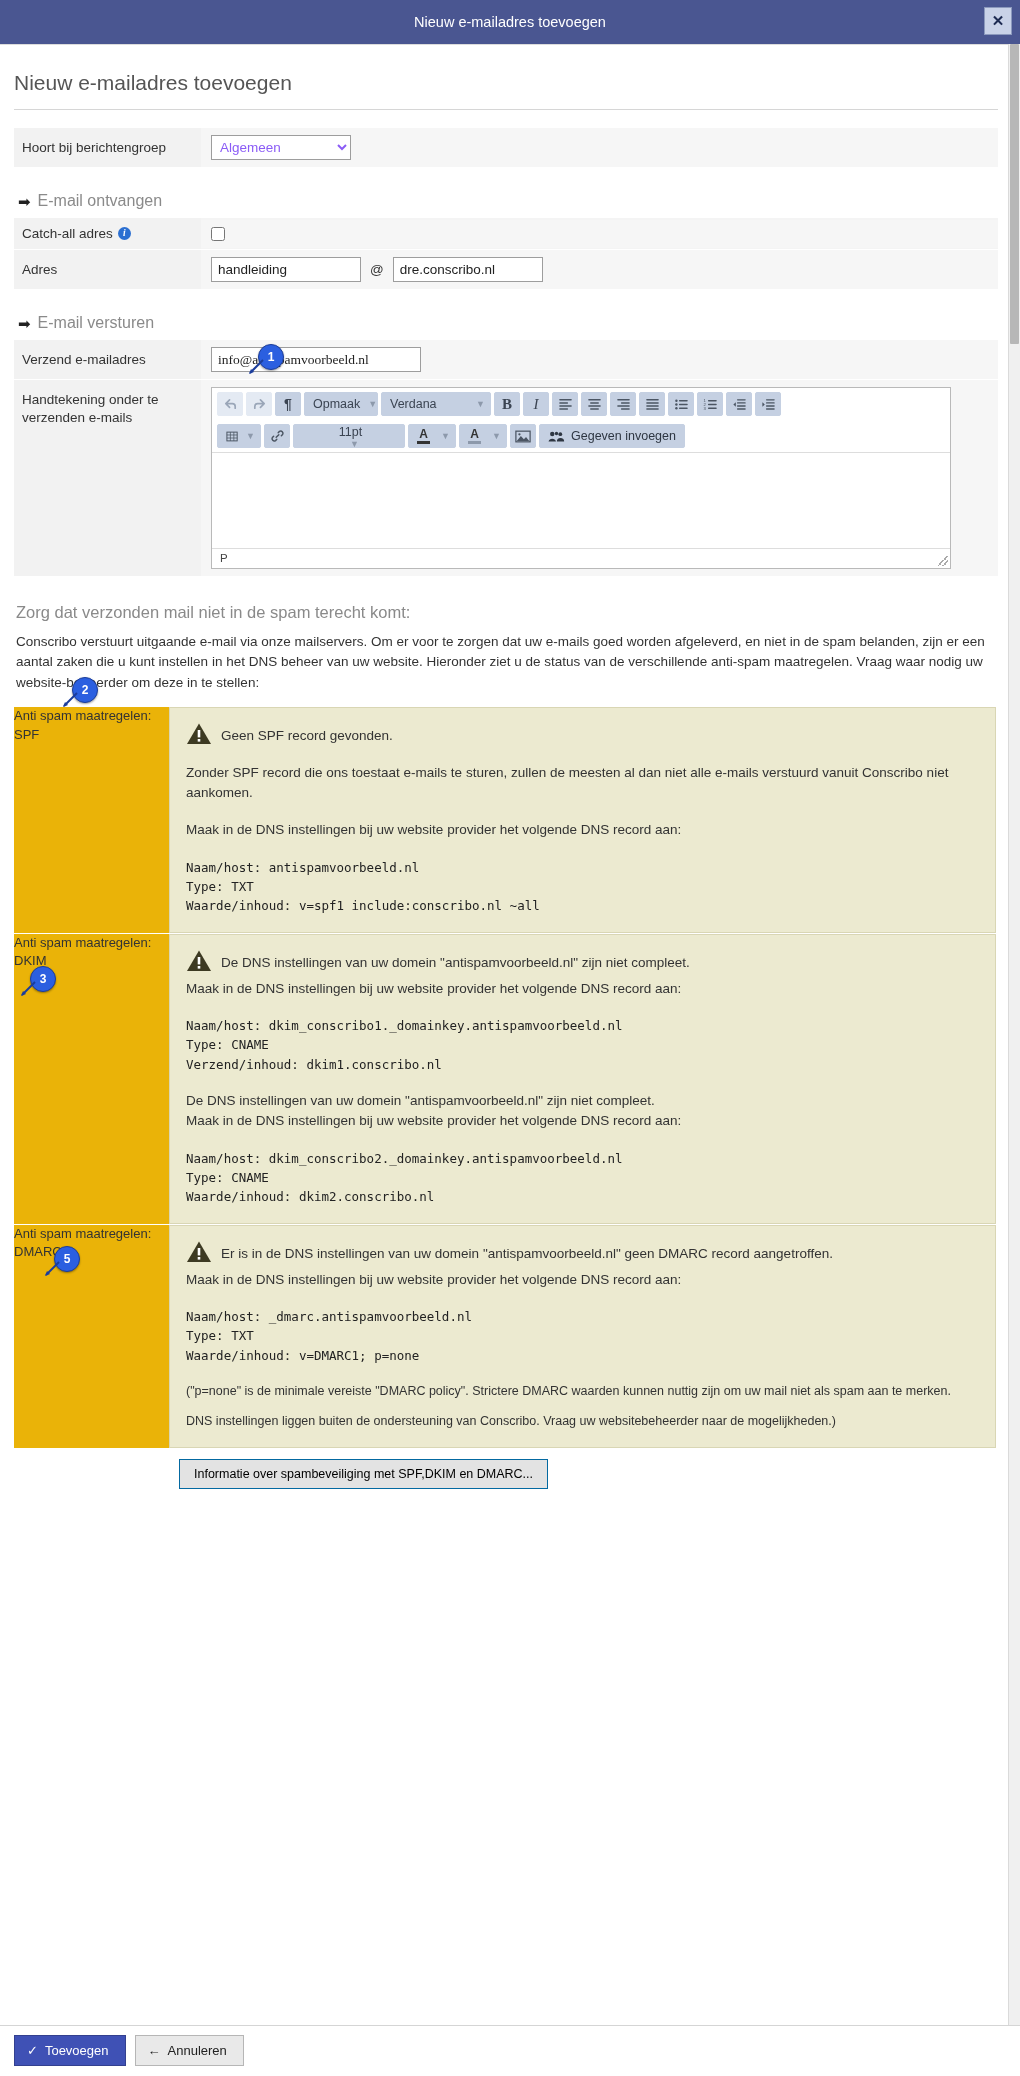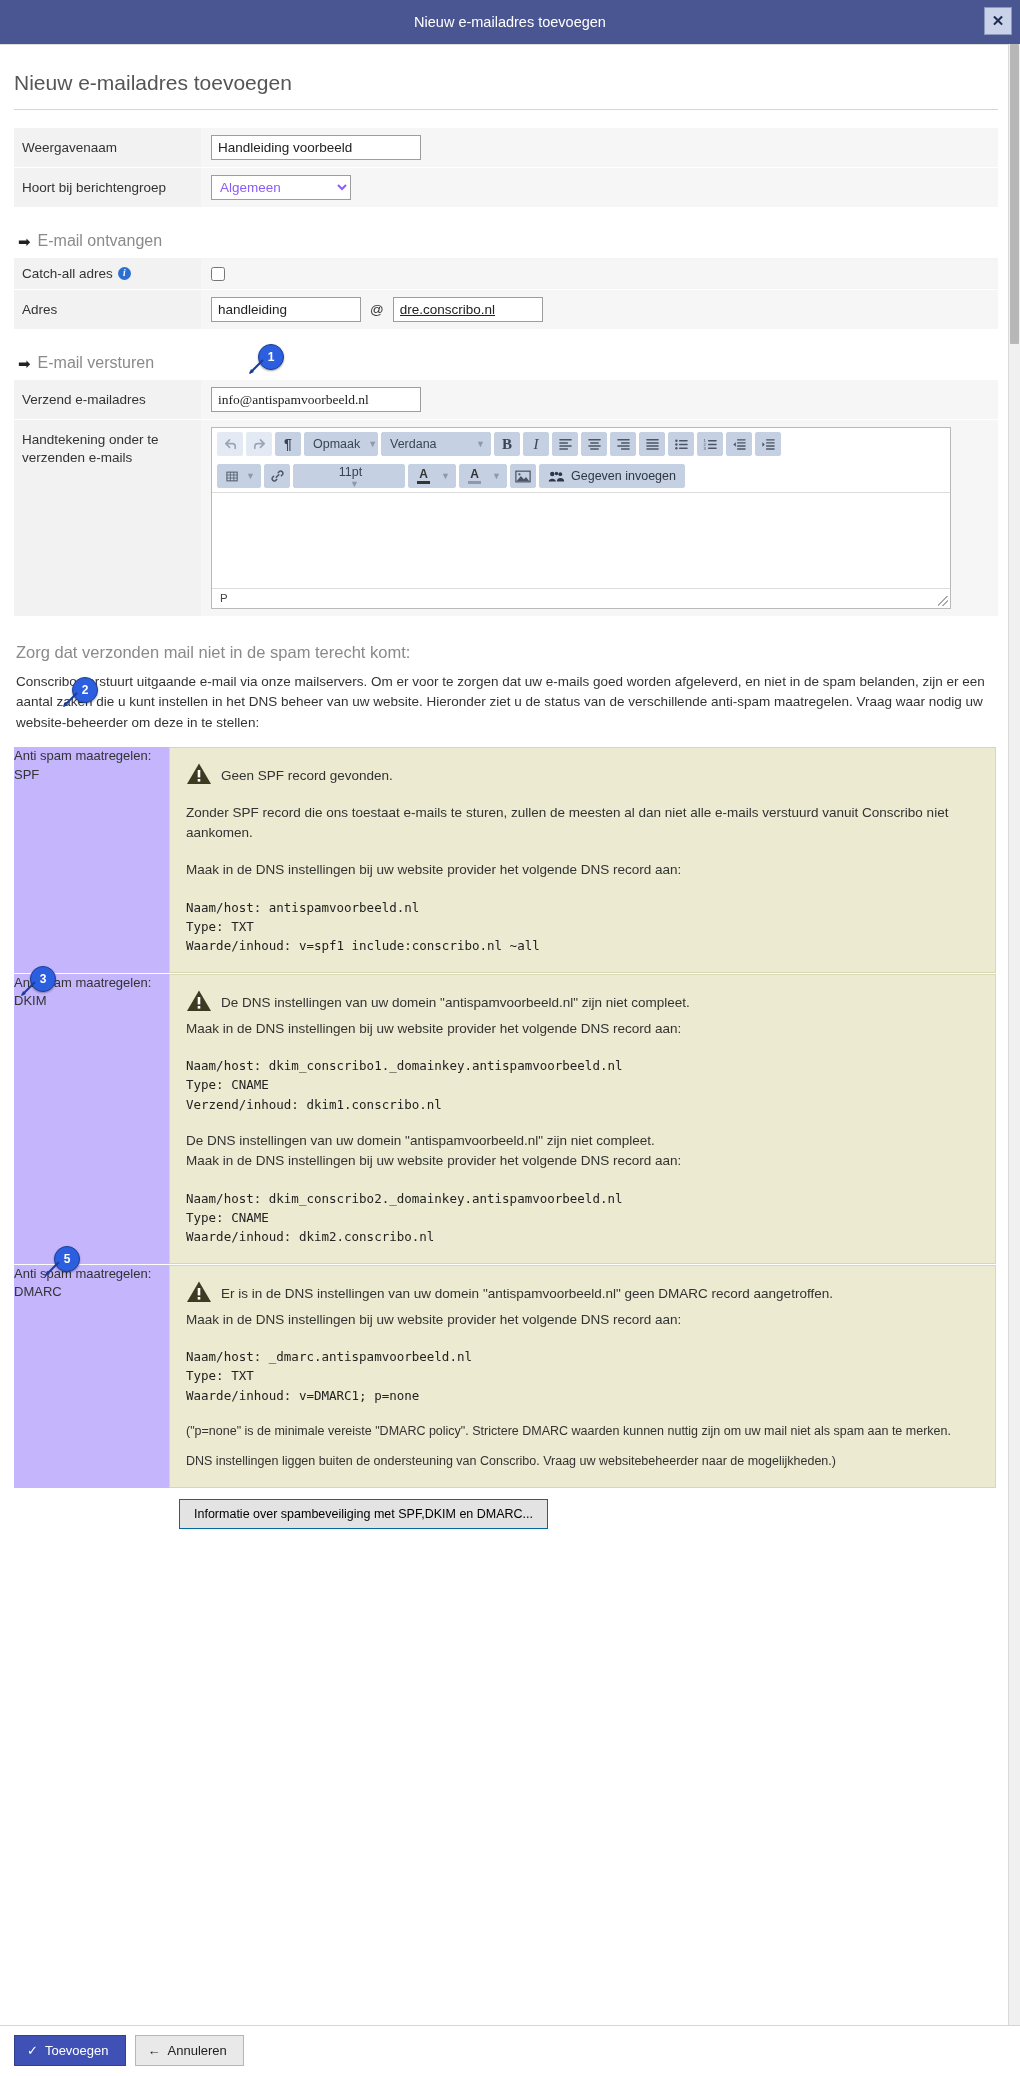--- a/index.html
+++ b/index.html
@@ -116,21 +116,21 @@
   }
   svg.ic{ display:block; }
 
   
   .spam-title{ font-size:16.5px; color:#8a8a8a; margin:26px 0 10px 2px; }
   .spam-intro{ font-size:13.5px; color:#333; line-height:1.5; margin:0 0 14px 2px; max-width:975px; }
 
   table.antispam{ border-collapse:collapse; width:982px; margin-top:6px; }
   table.antispam > tbody > tr > td{ vertical-align:top; padding:0; }
   .as-label{
-    width:155px; min-width:155px; background:#c4b5fd;
+    width:155px; min-width:155px; background:#eab308;
     font-size:13px; color:#333; padding:9px 10px 9px 8px; line-height:1.45;
     border-bottom:1px solid #fff;
   }
   .as-body{ background:#fafafa; padding:8px 10px 10px 10px; border-bottom:1px solid #fff; }
   .warnbox{
     background:#ecead0; border:1px solid #d9d6b4;
     padding:14px 16px 16px 16px; font-size:13.5px; color:#333; line-height:1.5;
   }
   .warn-head{ display:flex; align-items:flex-end; gap:9px; margin-bottom:6px; }
   .warn-head .wtext{ padding-top:4px; line-height:1.45; }
@@ -197,26 +197,20 @@
   <div class="close-btn">✕</div>
 </div>
 
 <div class="page">
 <div class="page-inner">
 
   <div class="page-title">Nieuw e-mailadres toevoegen</div>
 
   <div style="margin-top:18px;">
     <div class="frow">
-      <div class="flabel">Weergavenaam</div>
-      <div class="fctrl">
-        <input class="txt" style="width: 210px;" value="Handleiding voorbeeld">
-      </div>
-    </div>
-    <div class="frow">
       <div class="flabel">Hoort bij berichtengroep</div>
       <div class="fctrl">
         <select class="sel" style="width:140px;">
           <option>Algemeen</option>
         </select>
       </div>
     </div>
   </div>
 
   <div class="section-head">
@@ -232,21 +226,21 @@
       </div>
       <div class="fctrl">
         <input type="checkbox" class="cb" style="">
       </div>
     </div>
     <div class="frow">
       <div class="flabel">Adres</div>
       <div class="fctrl">
         <input class="txt" style="width: 150px;" value="handleiding">
         <span class="at">@</span>
-        <input class="txt" style="width: 150px; text-decoration: underline;" value="dre.conscribo.nl">
+        <input class="txt" style="width: 150px;" value="dre.conscribo.nl">
       </div>
     </div>
   </div>
 
   <div class="section-head">
     <span class="arr">➡</span>
     <span>E-mail versturen</span>
   </div>
 
   <div>

